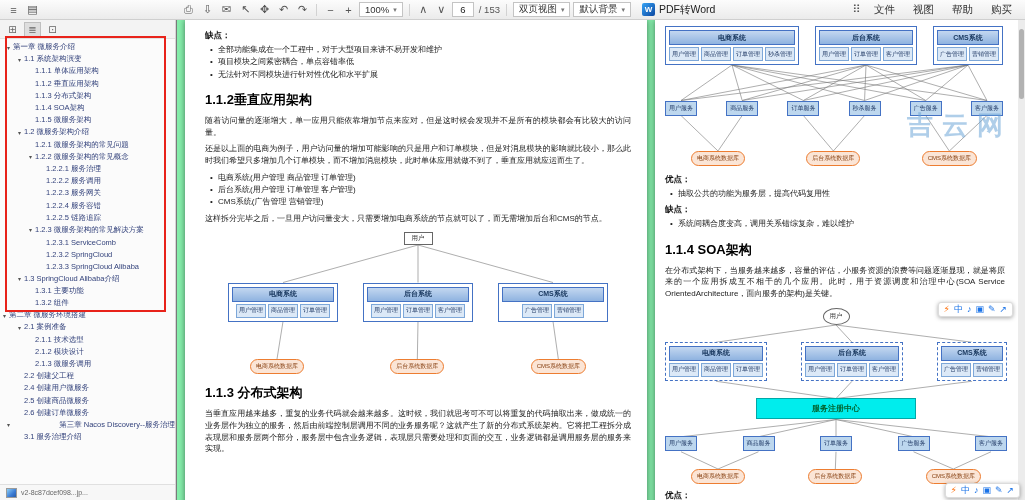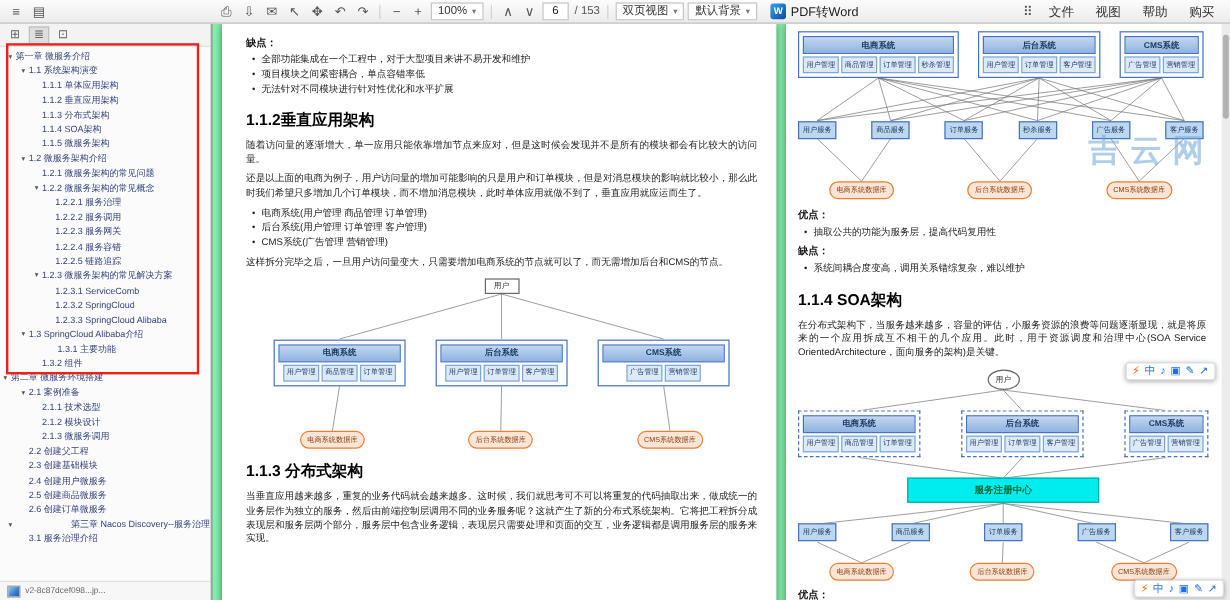--- a/index.html
+++ b/index.html
@@ -235,21 +235,21 @@
           <span class="toc-label">1.2.3.2 SpringCloud</span>
         </div>
         <div class="toc-item" style="padding-left: 37px;">
           <span class="caret"></span>
           <span class="toc-label">1.2.3.3 SpringCloud Alibaba</span>
         </div>
         <div class="toc-item" style="padding-left: 15px;">
           <span class="caret">▾</span>
           <span class="toc-label">1.3 SpringCloud Alibaba介绍</span>
         </div>
-        <div class="toc-item" style="padding-left: 26px; margin-left: 13px;">
+        <div class="toc-item" style="padding-left: 26px;">
           <span class="caret"></span>
           <span class="toc-label">1.3.1 主要功能</span>
         </div>
         <div class="toc-item" style="padding-left: 26px;">
           <span class="caret"></span>
           <span class="toc-label">1.3.2 组件</span>
         </div>
         <div class="toc-item" style="padding-left: 0;">
           <span class="caret">▾</span>
           <span class="toc-label">第二章 微服务环境搭建</span>
@@ -266,24 +266,20 @@
           <span class="caret"></span>
           <span class="toc-label">2.1.2 模块设计</span>
         </div>
         <div class="toc-item" style="padding-left: 26px;">
           <span class="caret"></span>
           <span class="toc-label">2.1.3 微服务调用</span>
         </div>
         <div class="toc-item" style="padding-left: 15px;">
           <span class="caret"></span>
           <span class="toc-label">2.2 创建父工程</span>
-        </div>
-        <div class="toc-item" style="padding-left: 15px;">
-          <span class="caret"></span>
-          <span class="toc-label">2.3 创建基础模块</span>
         </div>
         <div class="toc-item" style="padding-left: 15px;">
           <span class="caret"></span>
           <span class="toc-label">2.4 创建用户微服务</span>
         </div>
         <div class="toc-item" style="padding-left: 15px;">
           <span class="caret"></span>
           <span class="toc-label">2.5 创建商品微服务</span>
         </div>
         <div class="toc-item" style="padding-left: 15px;">

